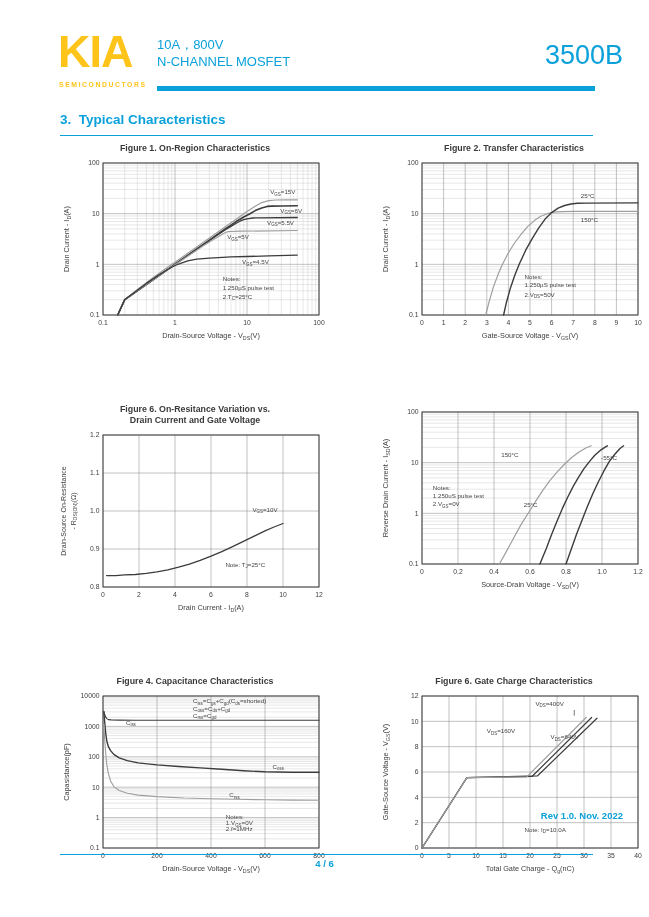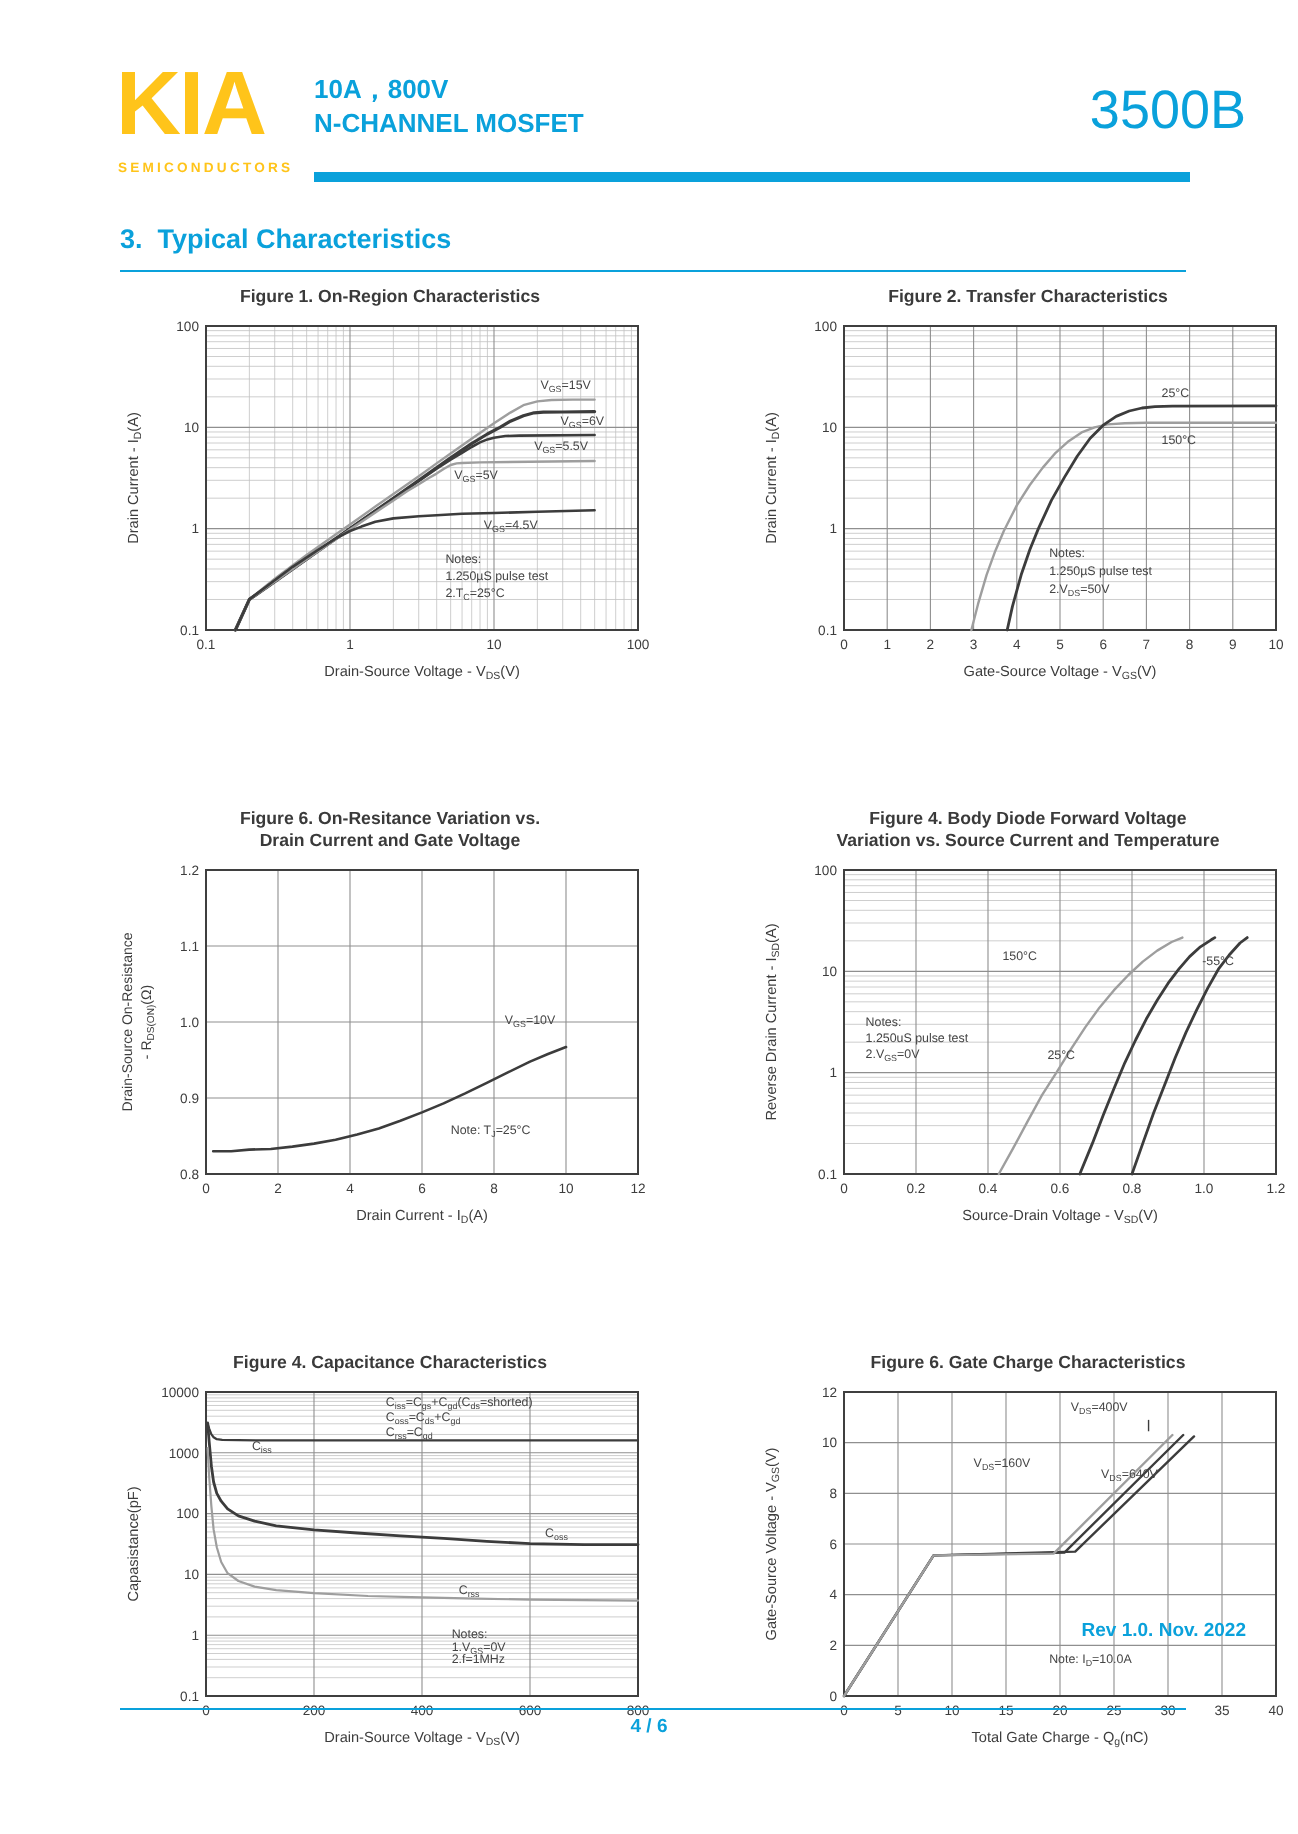--- a/index.html
+++ b/index.html
@@ -1,19 +1,19 @@
 <!DOCTYPE html>
 <html style="--cyan: #0AA1DB; --yellow: #FFC41A;"><head>
 <meta charset="utf-8">
 <style>
   html,body{margin:0;padding:0;background:#fff;}
   .page{position:relative;width:649px;height:917px;background:#fff;font-family:"Liberation Sans",sans-serif;overflow:hidden;padding-left:28px;}
   .logo{position:absolute;left:58px;top:26px;font-size:45px;font-weight:bold;color:var(--yellow);letter-spacing:-1px;}
   .logo-sub{position:absolute;left:59px;top:81px;font-size:6.8px;font-weight:bold;letter-spacing:1.6px;color:var(--yellow);}
-  .part-desc{position:absolute;left:157px;top:36px;color:var(--cyan);font-weight:bold;font-size:13px;line-height:17px;}
+  .part-desc{position:absolute;left:157px;top:36px;color:var(--cyan);font-weight:normal;font-size:13px;line-height:17px;}
   .part-number{position:absolute;right:54px;top:40px;font-size:27px;font-weight:500;color:var(--cyan);}
   .header-bar{position:absolute;left:157px;top:86px;width:438px;height:5px;background:var(--cyan);}
   .section-title{position:absolute;left:60px;top:112px;margin:0;font-size:13.5px;font-weight:bold;color:var(--cyan);white-space:pre;}
   .section-rule{position:absolute;left:60px;top:135px;width:533px;height:1px;background:var(--cyan);}
   .figures{position:absolute;left:56px;top:143px;width:560px;display:grid;grid-template-columns:278px 278px;column-gap:4px;row-gap:5px;gap:41px;}
   .figure{display:flex;flex-direction:column;align-items:center;}
   .fig-title{font-size:8.8px;font-weight:bold;color:#3a3a3a;text-align:center;white-space:pre-line;line-height:11px;margin-bottom:1px;}
   .figure svg{display:block;}
   .footer-rule{position:absolute;left:60px;top:854px;width:533px;height:1px;background:var(--cyan);}
   .page-num{position:absolute;left:0;top:858px;width:649px;text-align:center;font-size:9.5px;font-weight:bold;color:var(--cyan);}
@@ -221,22 +221,20 @@
           <text x="40.5" y="124.4" font-size="6.8" fill="#3d3d3d" font-family="&quot;Liberation Sans&quot;, sans-serif" text-anchor="end"><tspan>0.9</tspan></text>
           <text x="40.5" y="86.4" font-size="6.8" fill="#3d3d3d" font-family="&quot;Liberation Sans&quot;, sans-serif" text-anchor="end"><tspan>1.0</tspan></text>
           <text x="40.5" y="48.39999999999994" font-size="6.8" fill="#3d3d3d" font-family="&quot;Liberation Sans&quot;, sans-serif" text-anchor="end"><tspan>1.1</tspan></text>
           <text x="40.5" y="10.4" font-size="6.8" fill="#3d3d3d" font-family="&quot;Liberation Sans&quot;, sans-serif" text-anchor="end"><tspan>1.2</tspan></text>
           <text x="152" y="183" font-size="7.3" fill="#3d3d3d" font-family="&quot;Liberation Sans&quot;, sans-serif" text-anchor="middle"><tspan>Drain Current - I</tspan><tspan dy="1.5" font-size="5.255999999999999">D</tspan><tspan dy="-1.5">(A)</tspan></text>
           <text x="7" y="84" font-size="7" fill="#3d3d3d" font-family="&quot;Liberation Sans&quot;, sans-serif" text-anchor="middle" transform="rotate(-90 7 84)"><tspan>Drain-Source On-Resistance</tspan></text>
           <text x="16.5" y="84" font-size="7" fill="#3d3d3d" font-family="&quot;Liberation Sans&quot;, sans-serif" text-anchor="middle" transform="rotate(-90 16.5 84)"><tspan>- R</tspan><tspan dy="1.5" font-size="5.04">DS(ON)</tspan><tspan dy="-1.5">(Ω)</tspan></text>
         </svg>
     </div>
     <div class="figure">
-      <div class="fig-title">Figure 4. Body Diode Forward Voltage
-Variation vs. Source Current and Temperature</div>
       <svg width="272" height="208" viewBox="0 0 272 208">
           <line x1="44" y1="144.74781355302494" x2="260" y2="144.74781355302494" stroke="#c2c2c2" stroke-width="0.4"></line>
           <line x1="44" y1="135.8258564275371" x2="260" y2="135.8258564275371" stroke="#c2c2c2" stroke-width="0.4"></line>
           <line x1="44" y1="129.4956271060499" x2="260" y2="129.4956271060499" stroke="#c2c2c2" stroke-width="0.4"></line>
           <line x1="44" y1="124.58551978030839" x2="260" y2="124.58551978030839" stroke="#c2c2c2" stroke-width="0.4"></line>
           <line x1="44" y1="120.57366998056204" x2="260" y2="120.57366998056204" stroke="#c2c2c2" stroke-width="0.4"></line>
           <line x1="44" y1="117.1816993059443" x2="260" y2="117.1816993059443" stroke="#c2c2c2" stroke-width="0.4"></line>
           <line x1="44" y1="114.24344065907485" x2="260" y2="114.24344065907485" stroke="#c2c2c2" stroke-width="0.4"></line>
           <line x1="44" y1="111.65171285507421" x2="260" y2="111.65171285507421" stroke="#c2c2c2" stroke-width="0.4"></line>
           <line x1="44" y1="94.08114688635828" x2="260" y2="94.08114688635828" stroke="#c2c2c2" stroke-width="0.4"></line>

